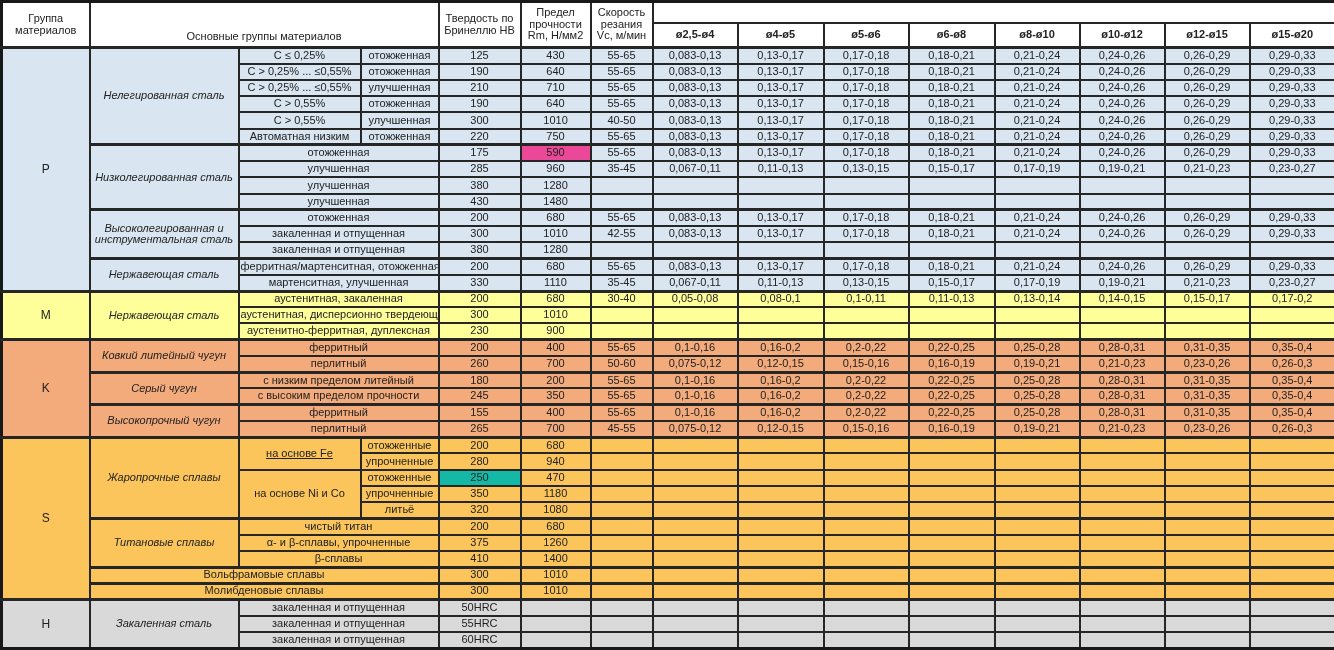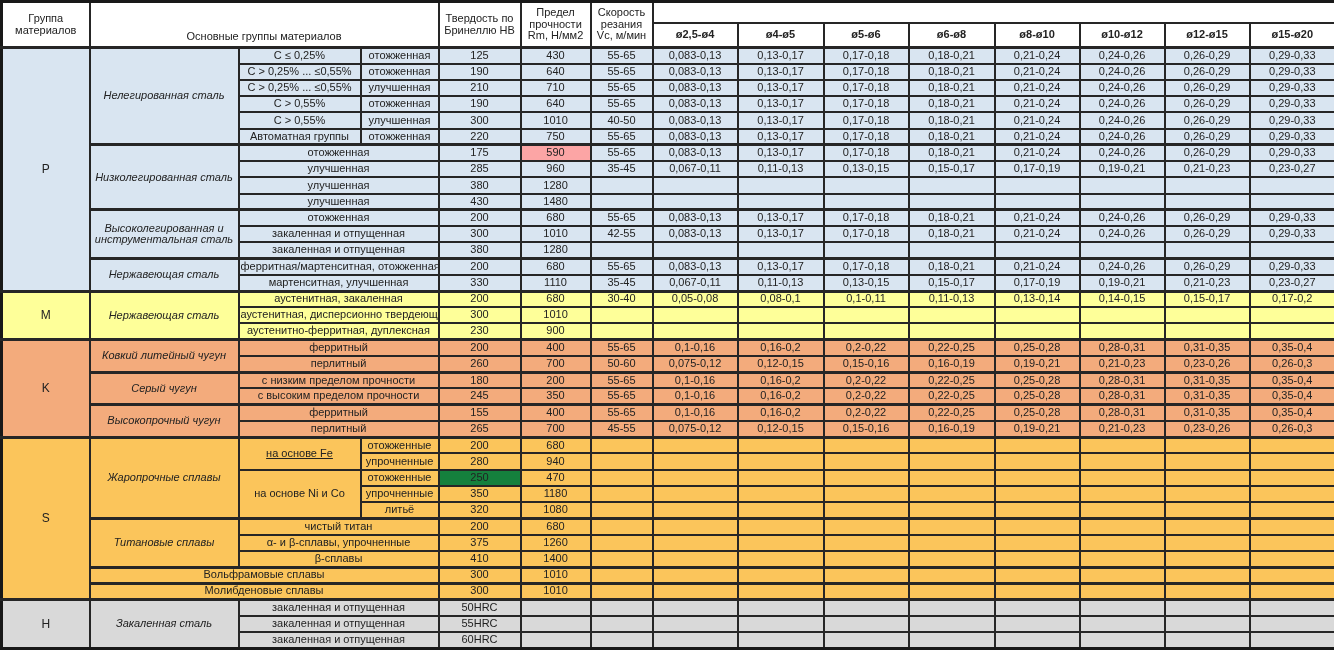--- a/index.html
+++ b/index.html
@@ -155,39 +155,39 @@
         <td class="c-feed" style="background-color: rgb(217, 229, 241);">0,083-0,13</td>
         <td class="c-feed" style="background-color: rgb(217, 229, 241);">0,13-0,17</td>
         <td class="c-feed" style="background-color: rgb(217, 229, 241);">0,17-0,18</td>
         <td class="c-feed" style="background-color: rgb(217, 229, 241);">0,18-0,21</td>
         <td class="c-feed" style="background-color: rgb(217, 229, 241);">0,21-0,24</td>
         <td class="c-feed" style="background-color: rgb(217, 229, 241);">0,24-0,26</td>
         <td class="c-feed" style="background-color: rgb(217, 229, 241);">0,26-0,29</td>
         <td class="c-feed" style="background-color: rgb(217, 229, 241);">0,29-0,33</td>
       </tr>
       <tr>
-        <td class="c-cond2" style="background-color: rgb(217, 229, 241);">Автоматная группы</td>
+        <td class="c-cond2" style="background-color: rgb(217, 229, 241);">Автоматная низким</td>
         <td class="c-state" style="background-color: rgb(217, 229, 241);">отожженная</td>
         <td class="c-num" style="background-color: rgb(217, 229, 241);">220</td>
         <td class="c-num" style="background-color: rgb(217, 229, 241);">750</td>
         <td class="c-num" style="background-color: rgb(217, 229, 241);">55-65</td>
         <td class="c-feed" style="background-color: rgb(217, 229, 241);">0,083-0,13</td>
         <td class="c-feed" style="background-color: rgb(217, 229, 241);">0,13-0,17</td>
         <td class="c-feed" style="background-color: rgb(217, 229, 241);">0,17-0,18</td>
         <td class="c-feed" style="background-color: rgb(217, 229, 241);">0,18-0,21</td>
         <td class="c-feed" style="background-color: rgb(217, 229, 241);">0,21-0,24</td>
         <td class="c-feed" style="background-color: rgb(217, 229, 241);">0,24-0,26</td>
         <td class="c-feed" style="background-color: rgb(217, 229, 241);">0,26-0,29</td>
         <td class="c-feed" style="background-color: rgb(217, 229, 241);">0,29-0,33</td>
       </tr>
       <tr class="sg-start">
         <td class="c-name" rowspan="4" style="background-color: rgb(217, 229, 241);">Низколегированная сталь</td>
         <td class="c-cond" colspan="2" style="background-color: rgb(217, 229, 241);">отожженная</td>
         <td class="c-num" style="background-color: rgb(217, 229, 241);">175</td>
-        <td class="c-num" style="background-color: #fca5a5; margin-left: 46px;">590</td>
+        <td class="c-num" style="background-color: #ec4899; margin-left: 46px;">590</td>
         <td class="c-num" style="background-color: rgb(217, 229, 241);">55-65</td>
         <td class="c-feed" style="background-color: rgb(217, 229, 241);">0,083-0,13</td>
         <td class="c-feed" style="background-color: rgb(217, 229, 241);">0,13-0,17</td>
         <td class="c-feed" style="background-color: rgb(217, 229, 241);">0,17-0,18</td>
         <td class="c-feed" style="background-color: rgb(217, 229, 241);">0,18-0,21</td>
         <td class="c-feed" style="background-color: rgb(217, 229, 241);">0,21-0,24</td>
         <td class="c-feed" style="background-color: rgb(217, 229, 241);">0,24-0,26</td>
         <td class="c-feed" style="background-color: rgb(217, 229, 241);">0,26-0,29</td>
         <td class="c-feed" style="background-color: rgb(217, 229, 241);">0,29-0,33</td>
       </tr>
@@ -374,21 +374,21 @@
         <td class="c-feed" style="background-color: rgb(243, 171, 124);">0,12-0,15</td>
         <td class="c-feed" style="background-color: rgb(243, 171, 124);">0,15-0,16</td>
         <td class="c-feed" style="background-color: rgb(243, 171, 124);">0,16-0,19</td>
         <td class="c-feed" style="background-color: rgb(243, 171, 124);">0,19-0,21</td>
         <td class="c-feed" style="background-color: rgb(243, 171, 124);">0,21-0,23</td>
         <td class="c-feed" style="background-color: rgb(243, 171, 124);">0,23-0,26</td>
         <td class="c-feed" style="background-color: rgb(243, 171, 124);">0,26-0,3</td>
       </tr>
       <tr class="sg-start">
         <td class="c-name" rowspan="2" style="background-color: rgb(243, 171, 124);">Серый чугун</td>
-        <td class="c-cond" colspan="2" style="background-color: rgb(243, 171, 124);">с низким пределом прочности</td>
+        <td class="c-cond" colspan="2" style="background-color: rgb(243, 171, 124);">с низким пределом литейный</td>
         <td class="c-num" style="background-color: rgb(243, 171, 124);">180</td>
         <td class="c-num" style="background-color: rgb(243, 171, 124);">200</td>
         <td class="c-num" style="background-color: rgb(243, 171, 124);">55-65</td>
         <td class="c-feed" style="background-color: rgb(243, 171, 124);">0,1-0,16</td>
         <td class="c-feed" style="background-color: rgb(243, 171, 124);">0,16-0,2</td>
         <td class="c-feed" style="background-color: rgb(243, 171, 124);">0,2-0,22</td>
         <td class="c-feed" style="background-color: rgb(243, 171, 124);">0,22-0,25</td>
         <td class="c-feed" style="background-color: rgb(243, 171, 124);">0,25-0,28</td>
         <td class="c-feed" style="background-color: rgb(243, 171, 124);">0,28-0,31</td>
         <td class="c-feed" style="background-color: rgb(243, 171, 124);">0,31-0,35</td>
@@ -464,21 +464,21 @@
         <td class="c-feed" style="background-color: rgb(251, 197, 91);"></td>
         <td class="c-feed" style="background-color: rgb(251, 197, 91);"></td>
         <td class="c-feed" style="background-color: rgb(251, 197, 91);"></td>
         <td class="c-feed" style="background-color: rgb(251, 197, 91);"></td>
         <td class="c-feed" style="background-color: rgb(251, 197, 91);"></td>
         <td class="c-feed" style="background-color: rgb(251, 197, 91);"></td>
       </tr>
       <tr>
         <td class="c-sub" rowspan="3" style="background-color: rgb(251, 197, 91);">на основе Ni и Co</td>
         <td class="c-state" style="background-color: rgb(251, 197, 91);">отожженные</td>
-        <td class="c-num" style="background-color: #15803d;">250</td>
+        <td class="c-num" style="background-color: #14b8a6;">250</td>
         <td class="c-num" style="background-color: rgb(251, 197, 91);">470</td>
         <td class="c-num" style="background-color: rgb(251, 197, 91);"></td>
         <td class="c-feed" style="background-color: rgb(251, 197, 91);"></td>
         <td class="c-feed" style="background-color: rgb(251, 197, 91);"></td>
         <td class="c-feed" style="background-color: rgb(251, 197, 91);"></td>
         <td class="c-feed" style="background-color: rgb(251, 197, 91);"></td>
         <td class="c-feed" style="background-color: rgb(251, 197, 91);"></td>
         <td class="c-feed" style="background-color: rgb(251, 197, 91);"></td>
         <td class="c-feed" style="background-color: rgb(251, 197, 91);"></td>
         <td class="c-feed" style="background-color: rgb(251, 197, 91);"></td>

